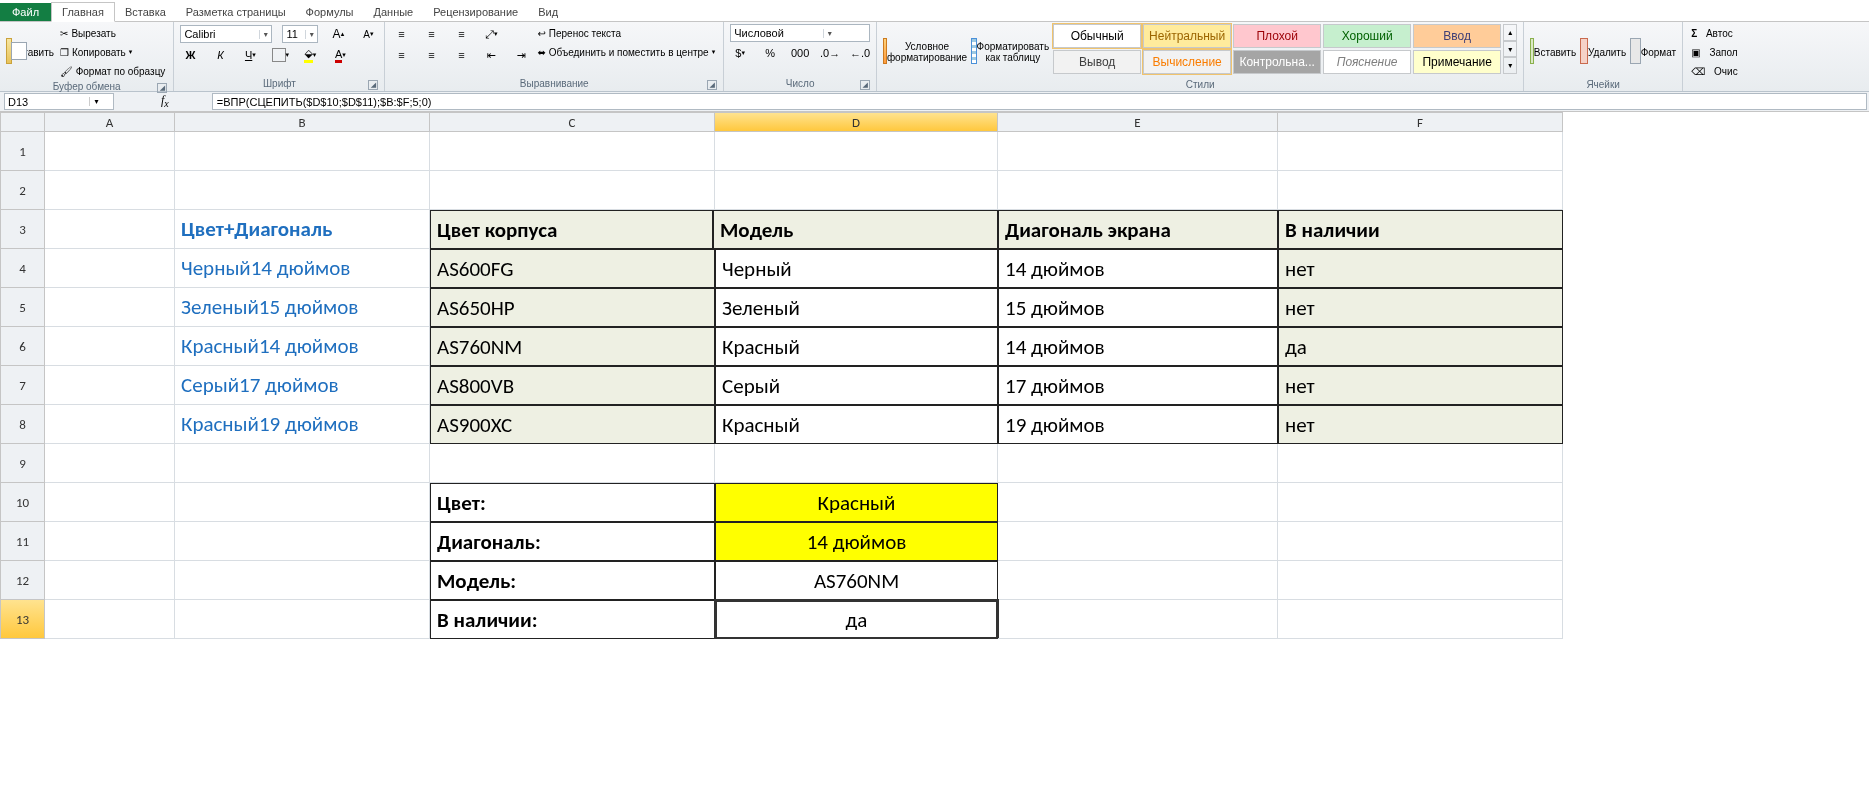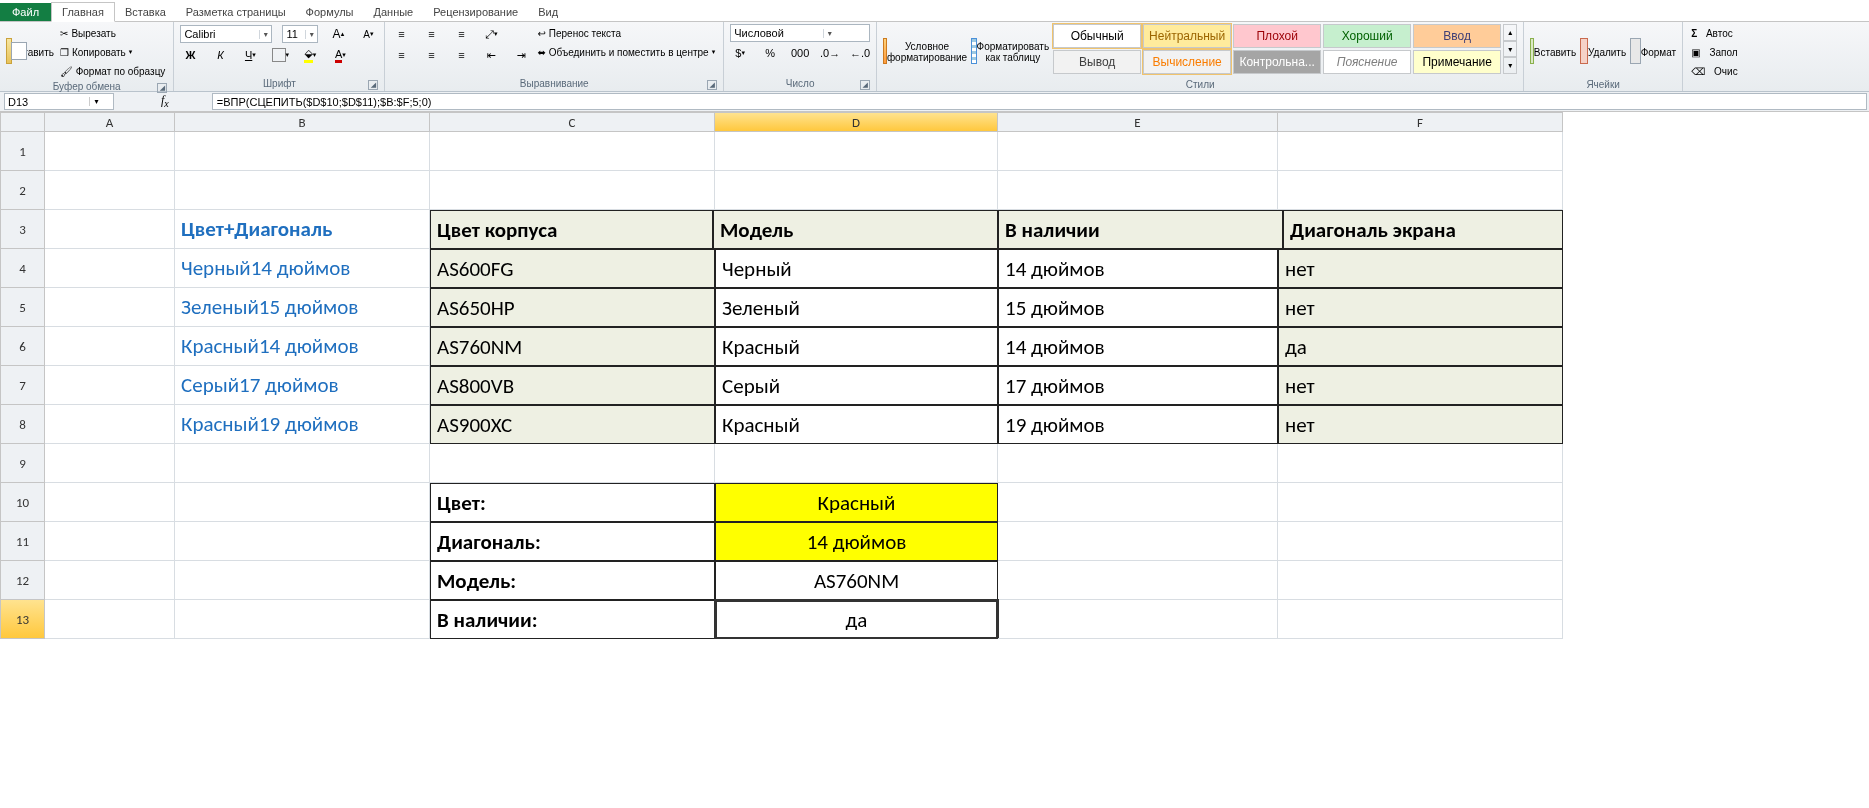--- a/index.html
+++ b/index.html
@@ -326,22 +326,22 @@
       <div class="cell cE"></div>
       <div class="cell cF"></div>
     </div>
 
     <div class="r rowh">
         <div class="rh">3</div>
       <div class="cell cA"></div>
       <div class="cell cB blue bold">Цвет+Диагональ</div>
       <div class="cell cD hdr-cell">Цвет корпуса</div>
       <div class="cell cC hdr-cell">Модель</div>
+      <div class="cell cE hdr-cell">Диагональ экрана</div>
       <div class="cell cF hdr-cell">В наличии</div>
-      <div class="cell cE hdr-cell">Диагональ экрана</div>
     </div>
 
     <div class="r rowh">
         <div class="rh">4</div>
       <div class="cell cA"></div>
       <div class="cell cB blue">Черный14 дюймов</div>
       <div class="cell cC data-bord modelshade">AS600FG</div>
       <div class="cell cD data-bord">Черный</div>
       <div class="cell cE data-bord">14 дюймов</div>
       <div class="cell cF data-bord modelshade">нет</div>

